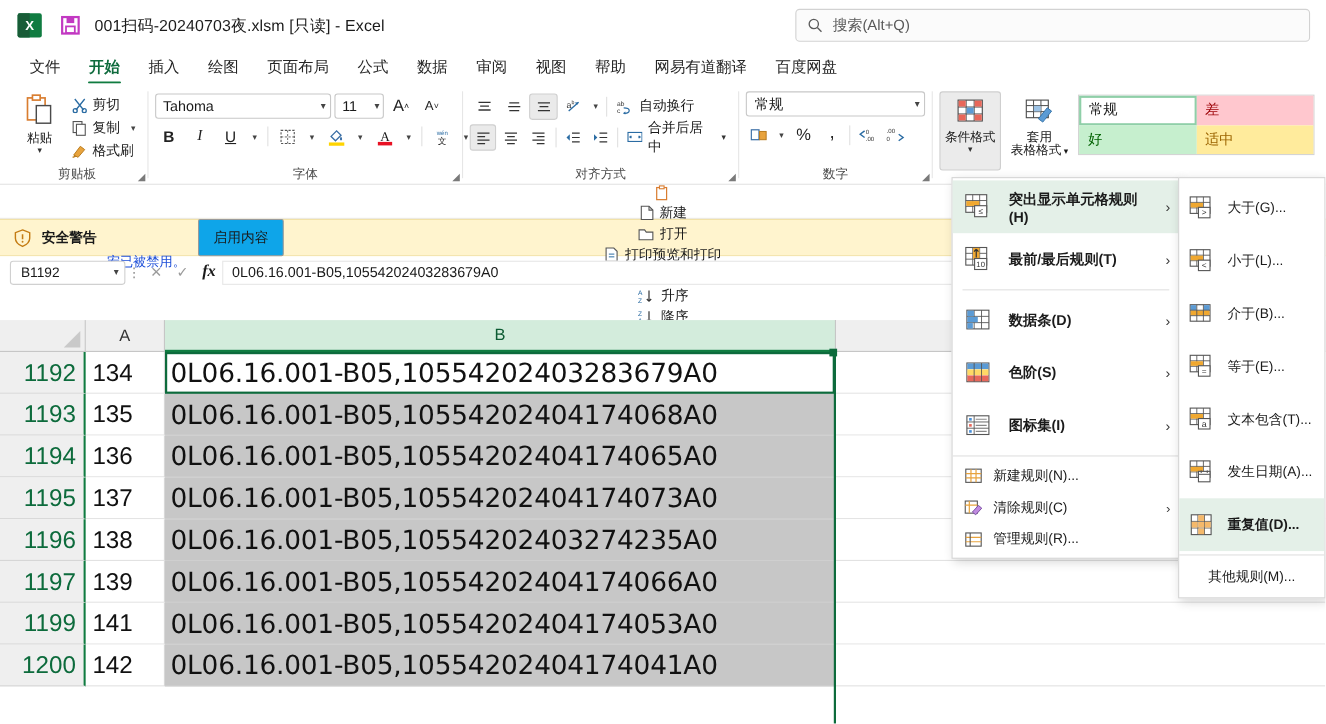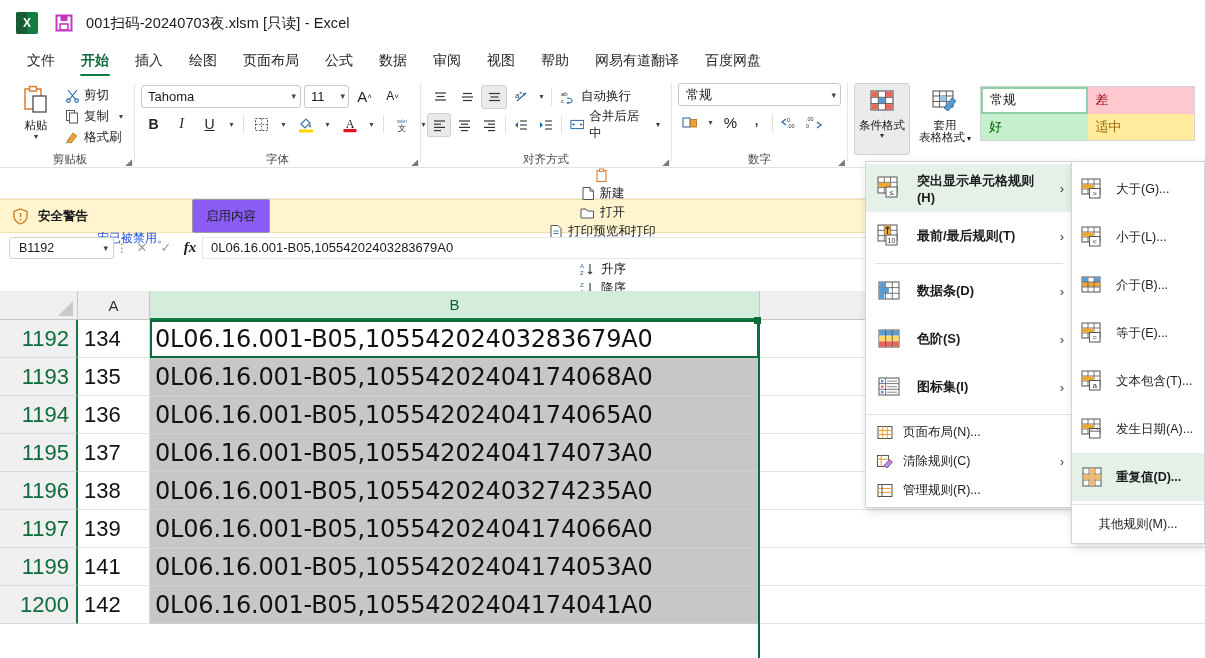--- a/index.html
+++ b/index.html
@@ -75,21 +75,21 @@
 
   
   .qat{ height:31px; display:flex; align-items:center; padding:0 8px; gap:2px; background:#fff; border-bottom:1px solid #e8e8e8;flex-direction:column;}
   .qat-item{ display:flex;align-items:center;gap:5px;height:24px;padding:0 7px;font-size:12.5px;border-radius:3px; }
 
   
   .secbar{ height:33px; background:#fff4ce; border:1px solid #f2e2a8; border-left:none;border-right:none;
            display:flex; align-items:center; padding:16px 12px; gap:9px; }
   .secbar .st{ font-size:12.5px; font-weight:bold; color:#1a1a1a; }
   .secbar .sd{ font-size:12px; color:#1d4ed8;margin-top:44px; }
-  .enable-btn{ margin-left:14px; height:34px; padding:0 13px; border:1px solid #9a9a9a; background:#8b5cf6;
+  .enable-btn{ margin-left:2px; height:34px; padding:0 13px; border:1px solid #9a9a9a; background:#0ea5e9;
                border-radius:2px; font-size:12.5px; display:flex;align-items:center; }
 
   
   .fbar{ height:29px; display:flex; align-items:center; background:#fff; padding:0 3px; gap:0; }
   .namebox{ width:105px;height:22px;border:1px solid #d0d0d0;border-radius:3px;background:#fff;
             display:flex;align-items:center;padding:0 5px 0 9px;font-size:12.5px;margin-left:6px;}
   .fb-dots{ width:16px;text-align:center;color:#8a8a8a;font-size:12px; }
   .fb-ico{ width:24px;height:22px;display:flex;align-items:center;justify-content:center;font-size:13px;color:#9b9b9b;}
   .fx{ font-style:italic;font-family:"Liberation Serif",serif;font-size:15px;color:#1a1a1a;font-weight:bold; }
   .finput{ flex:1;height:22px;border:1px solid #e7e7e7;border-left:1px solid #e7e7e7;background:#fff;
@@ -162,20 +162,29 @@
       <rect x="2.5" y="2.5" width="15" height="15" fill="none" stroke="#c239c2" stroke-width="2"></rect>
       <rect x="6.5" y="3" width="7" height="5" fill="#c239c2"></rect>
       <rect x="6" y="11" width="8" height="6" fill="none" stroke="#c239c2" stroke-width="1.6"></rect>
     </svg>
   </div>
   <div class="title-text">
     <span>001扫码-20240703夜.xlsm</span>
     <span class="ro">[只读]</span>
     <span>-</span>
     <span>Excel</span>
+  </div>
+  <div class="searchbox">
+    <span>
+      <svg width="14" height="14" viewBox="0 0 14 14">
+          <circle cx="5.8" cy="5.8" r="4.2" fill="none" stroke="#5a5a5a" stroke-width="1.2"></circle>
+          <line x1="9" y1="9" x2="12.8" y2="12.8" stroke="#5a5a5a" stroke-width="1.2"></line>
+        </svg>
+    </span>
+    <span class="ph">搜索(Alt+Q)</span>
   </div>
 </div>
 
 <div class="tabs">
   <div class="tab">文件</div>
   <div class="tab active">开始</div>
   <div class="tab">插入</div>
   <div class="tab">绘图</div>
   <div class="tab">页面布局</div>
   <div class="tab">公式</div>
@@ -727,21 +736,21 @@
   <div class="mi2">
     <span>
       <svg width="18" height="17" viewBox="0 0 18 17">
         <rect x="2" y="2.5" width="14" height="12" fill="#fff" stroke="#555" stroke-width="1"></rect>
         <line x1="2" y1="6.5" x2="16" y2="6.5" stroke="#e8a33d" stroke-width="1.2"></line>
         <line x1="2" y1="10.5" x2="16" y2="10.5" stroke="#e8a33d" stroke-width="1.2"></line>
         <line x1="6.7" y1="2.5" x2="6.7" y2="14.5" stroke="#e8a33d" stroke-width="1.1"></line>
         <line x1="11.3" y1="2.5" x2="11.3" y2="14.5" stroke="#e8a33d" stroke-width="1.1"></line>
       </svg>
     </span>
-    <span class="mlbl"><span>页面布局(N)...</span></span>
+    <span class="mlbl"><span>新建规则(N)...</span></span>
   </div>
   <div class="mi2">
     <span>
       <svg width="18" height="17" viewBox="0 0 18 17">
         <rect x="1.5" y="2.5" width="11" height="11" fill="#fff" stroke="#555" stroke-width="1"></rect>
         <line x1="1.5" y1="6.2" x2="12.5" y2="6.2" stroke="#e8a33d" stroke-width="1.1"></line>
         <line x1="5.2" y1="2.5" x2="5.2" y2="13.5" stroke="#e8a33d" stroke-width="1.1"></line>
         <path d="M8 12.5 L13.5 6.5 L16.5 9 L11 15 Z" fill="#c08ce0" stroke="#7a4fa3" stroke-width="0.9"></path>
       </svg>
     </span>

